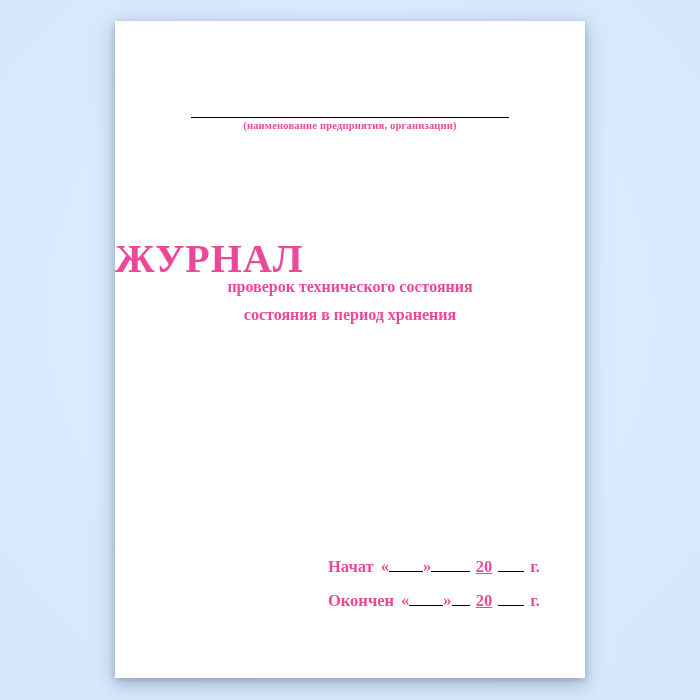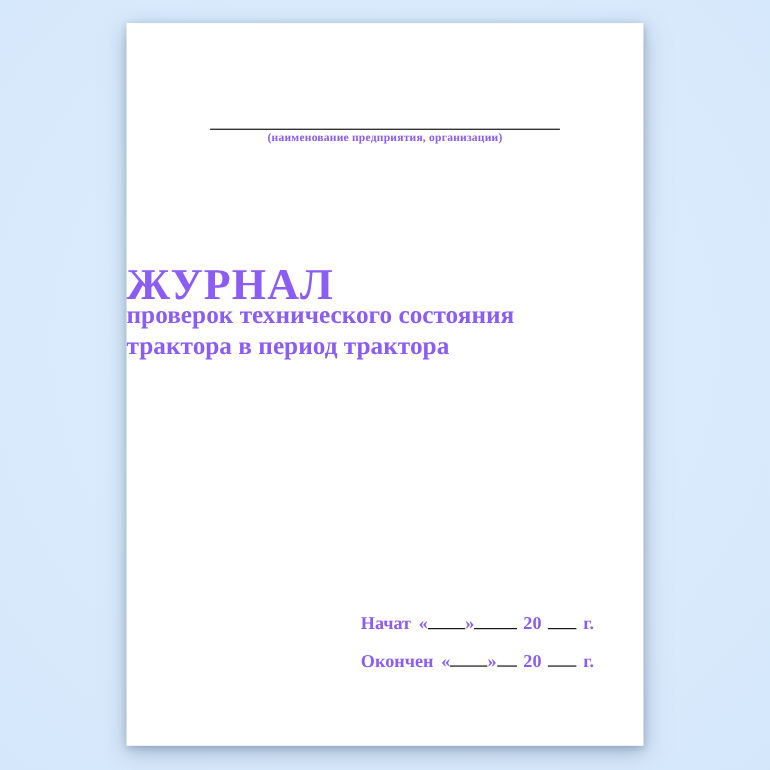--- a/index.html
+++ b/index.html
@@ -6,21 +6,21 @@
     margin: 0;
     padding: 0;
   }
   .stage {
     position: relative;
     width: 700px;
     height: 700px;
     background: radial-gradient(120% 120% at 50% 45%, #ddeefd 0%, #d6e8fb 55%, #cde1f6 100%);
     overflow: hidden;
     font-family: "Liberation Serif", "DejaVu Serif", serif;
-    color: #8b5cf6;
+    color: #ec4899;
   }
   .paper {
     position: absolute;
     left: 115px;
     top: 21px;
     width: 470px;
     height: 657px;
     background: #ffffff;
     box-shadow: 0 6px 18px rgba(104, 126, 155, 0.50),
                 0 2px 6px rgba(104, 126, 155, 0.38);
@@ -57,21 +57,22 @@
     line-height: 44px;
     font-weight: bold;
     letter-spacing: 1px;
   }
   
   .subtitle {
     position: absolute;
     top: 252px;
     left: 0;
     right: 0;
-    font-size: 23px;
+    text-align: center;
+    font-size: 16px;
     line-height: 28px;
     font-weight: bold;
   }
   
   .dates {
     position: absolute;
     top: 536px;
     left: 169px;
     width: 256px;
     font-size: 16.5px;
@@ -88,38 +89,38 @@
   .date-label {
     margin-right: 7px;
   }
   .blank {
     height: 12px;
     border-bottom: 1.6px solid #000;
   }
   .blank-day   { width: 34px; }
   .blank-month { flex: 1; margin-right: 6px; }
   .blank-year  { width: 26px; margin: 0 6px; }
-  .century     { margin-left: 0; }
+  .century     { margin-left: 0; text-decoration: underline; }
 </style>
 </head>
 <body>
 
 <div class="stage">
   <div class="paper">
 
     <div class="org-header">
       <div class="org-line"></div>
       <div class="org-caption">(наименование предприятия, организации)</div>
     </div>
 
     <h1 class="title">ЖУРНАЛ</h1>
 
     <div class="subtitle">
       <div>проверок технического состояния</div>
-      <div>трактора в период трактора</div>
+      <div>состояния в период хранения</div>
     </div>
 
     <div class="dates">
 
       <div class="date-row">
         <span class="date-label">Начат</span>
         <span class="quote">«</span>
         <span class="blank blank-day"></span>
         <span class="quote">»</span>
         <span class="blank blank-month"></span>

